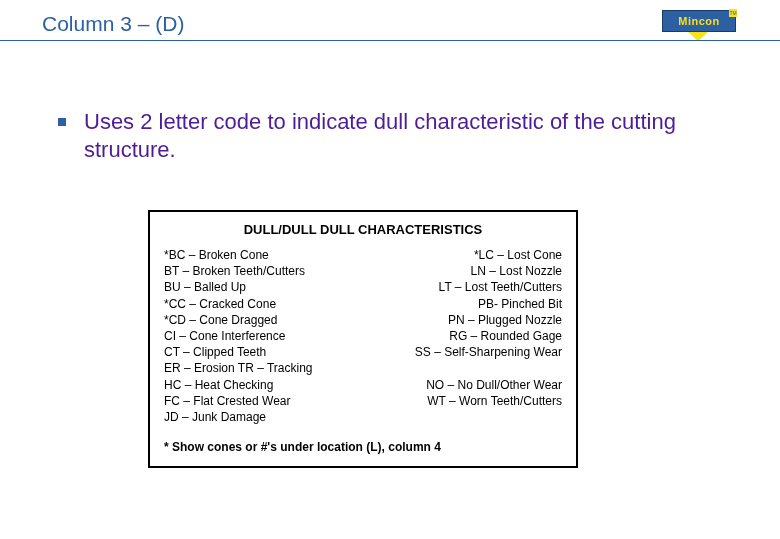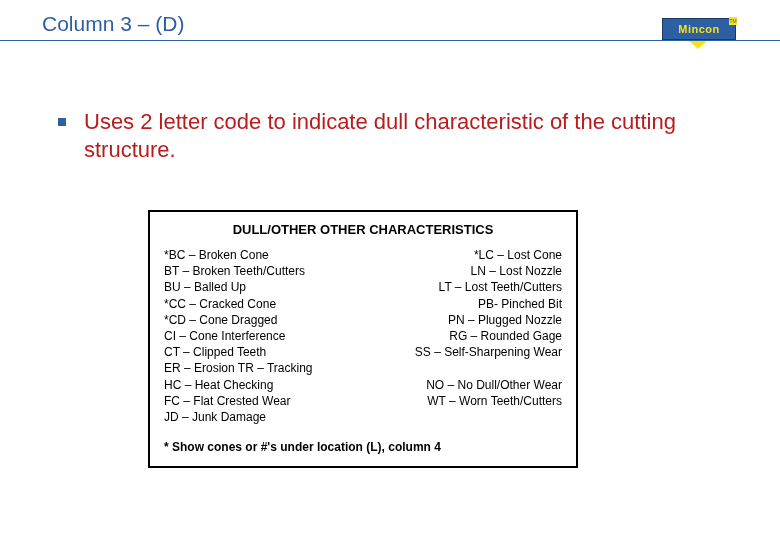--- a/index.html
+++ b/index.html
@@ -35,21 +35,21 @@
     position: absolute;
     top: 40px;
     left: 0;
     right: 0;
     height: 0;
     border-bottom: 1.5px solid #2d5fa3;
   }
   .logo {
     position: absolute;
     right: 46px;
-    top: 12px;
+    top: 4px;
     width: 72px;
     height: 30px;
   }
   .logo-box {
     width: 72px;
     height: 20px;
     background: #2d5fa3;
     border: 1px solid #1b3a66;
     display: flex;
     align-items: center;
@@ -96,21 +96,21 @@
     width: 8px;
     height: 8px;
     background: #2d5fa3;
     margin-top: 10px;
     margin-right: 18px;
     flex: 0 0 auto;
   }
   .bullet-text {
     font-size: 22px;
     line-height: 1.25;
-    color: #b91c1c;
+    color: #4c1d95;
   }
   .table-box {
     position: absolute;
     top: 210px;
     left: 148px;
     width: 430px;
     border: 2px solid #000;
     padding: 10px 14px 12px 14px;
     box-sizing: border-box;
   }
@@ -160,21 +160,21 @@
   <div class="title-underline"></div>
 
   <div class="body-area">
     <div class="bullet-row">
       <div class="bullet-mark"></div>
       <div class="bullet-text">Uses 2 letter code to indicate dull characteristic of the cutting structure.</div>
     </div>
   </div>
 
   <div class="table-box">
-    <div class="table-heading">DULL/OTHER OTHER CHARACTERISTICS</div>
+    <div class="table-heading">DULL/DULL DULL CHARACTERISTICS</div>
     <div class="codes">
       <div class="row">
         <span class="c1">*BC – Broken Cone</span>
         <span class="c2">*LC – Lost Cone</span>
       </div>
       <div class="row">
         <span class="c1">BT – Broken Teeth/Cutters</span>
         <span class="c2">LN – Lost Nozzle</span>
       </div>
       <div class="row">

